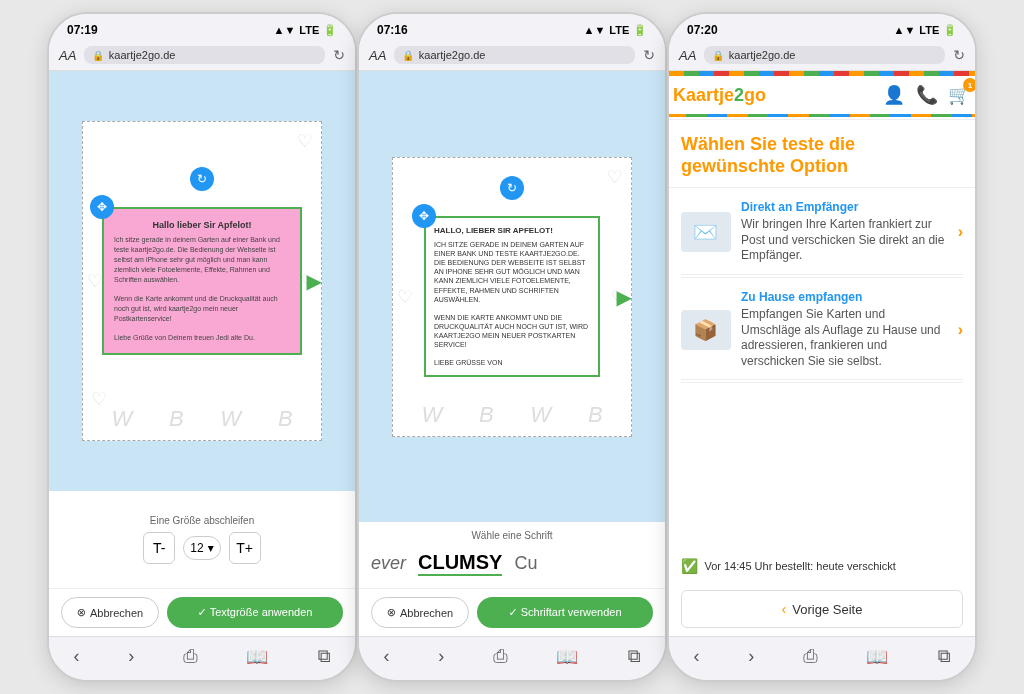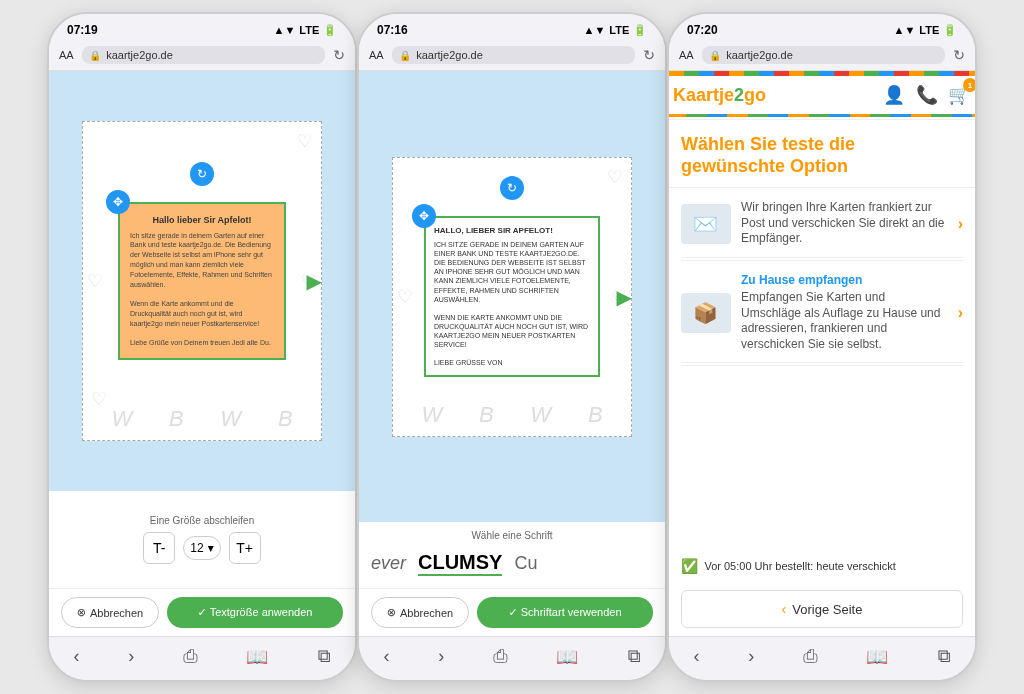--- a/index.html
+++ b/index.html
@@ -46,21 +46,21 @@
     
     .browser-bar {
       background: #f2f2f7;
       padding: 4px 10px 6px;
       display: flex;
       align-items: center;
       gap: 8px;
       border-bottom: 1px solid #ddd;
       flex-shrink: 0;
     }
-    .browser-aa { font-size: 11px; color: #333; font-weight: 500; }
+    .browser-aa { font-size: 13px; color: #333; font-weight: 500; font-style: italic; }
     .browser-url-bar {
       flex: 1;
       background: #e0e0e6;
       border-radius: 8px;
       padding: 3px 8px;
       display: flex;
       align-items: center;
       gap: 4px;
       font-size: 11px;
       color: #333;
@@ -116,26 +116,26 @@
       padding: 0 10px;
     }
     .watermark-text {
       font-size: 22px;
       color: #ddd;
       font-style: italic;
     }
     .card-text-box {
       border: 2px solid #4caf50;
       padding: 10px;
-      width: 168px;
+      width: 200px;
       font-size: 8px;
       color: #333;
       line-height: 1.4;
       text-align: center;
-      background: #fdba74;
+      background: #f9a8d4;
     }
     .card-title {
       font-weight: bold;
       font-size: 9px;
       margin-bottom: 4px;
       color: #333;
     }
     .heart-icon { position: absolute; font-size: 18px; color: #ddd; }
     .heart-left { left: 4px; top: 50%; transform: translateY(-50%); }
     .heart-right { right: 4px; top: 50%; transform: translateY(-50%); }
@@ -632,20 +632,21 @@
 
       <div class="divider"></div>
 
       <div class="options-list">
 
         <div class="option-card">
           <div class="option-thumb">
             <span>✉️</span>
           </div>
           <div class="option-info">
+            <div class="option-title">Direkt an Empfänger</div>
             <div class="option-desc">Wir bringen Ihre Karten frankiert zur Post und verschicken Sie direkt an die Empfänger.</div>
           </div>
           <span class="option-arrow">›</span>
         </div>
 
         <div class="divider"></div>
 
         <div class="option-card">
           <div class="option-thumb">
             <span>📦</span>
@@ -655,21 +656,21 @@
             <div class="option-desc">Empfangen Sie Karten und Umschläge als Auflage zu Hause und adressieren, frankieren und verschicken Sie sie selbst.</div>
           </div>
           <span class="option-arrow">›</span>
         </div>
 
         <div class="divider"></div>
       </div>
 
       <div class="shipping-notice">
         <span class="check-circle">✅</span>
-        <span>Vor 05:00 Uhr bestellt: heute verschickt</span>
+        <span>Vor 14:45 Uhr bestellt: heute verschickt</span>
       </div>
 
       <div class="back-btn-row">
         <button class="back-btn">
           <span class="back-arrow">‹</span>
           <span>Vorige Seite</span>
         </button>
       </div>
     </div>
 

